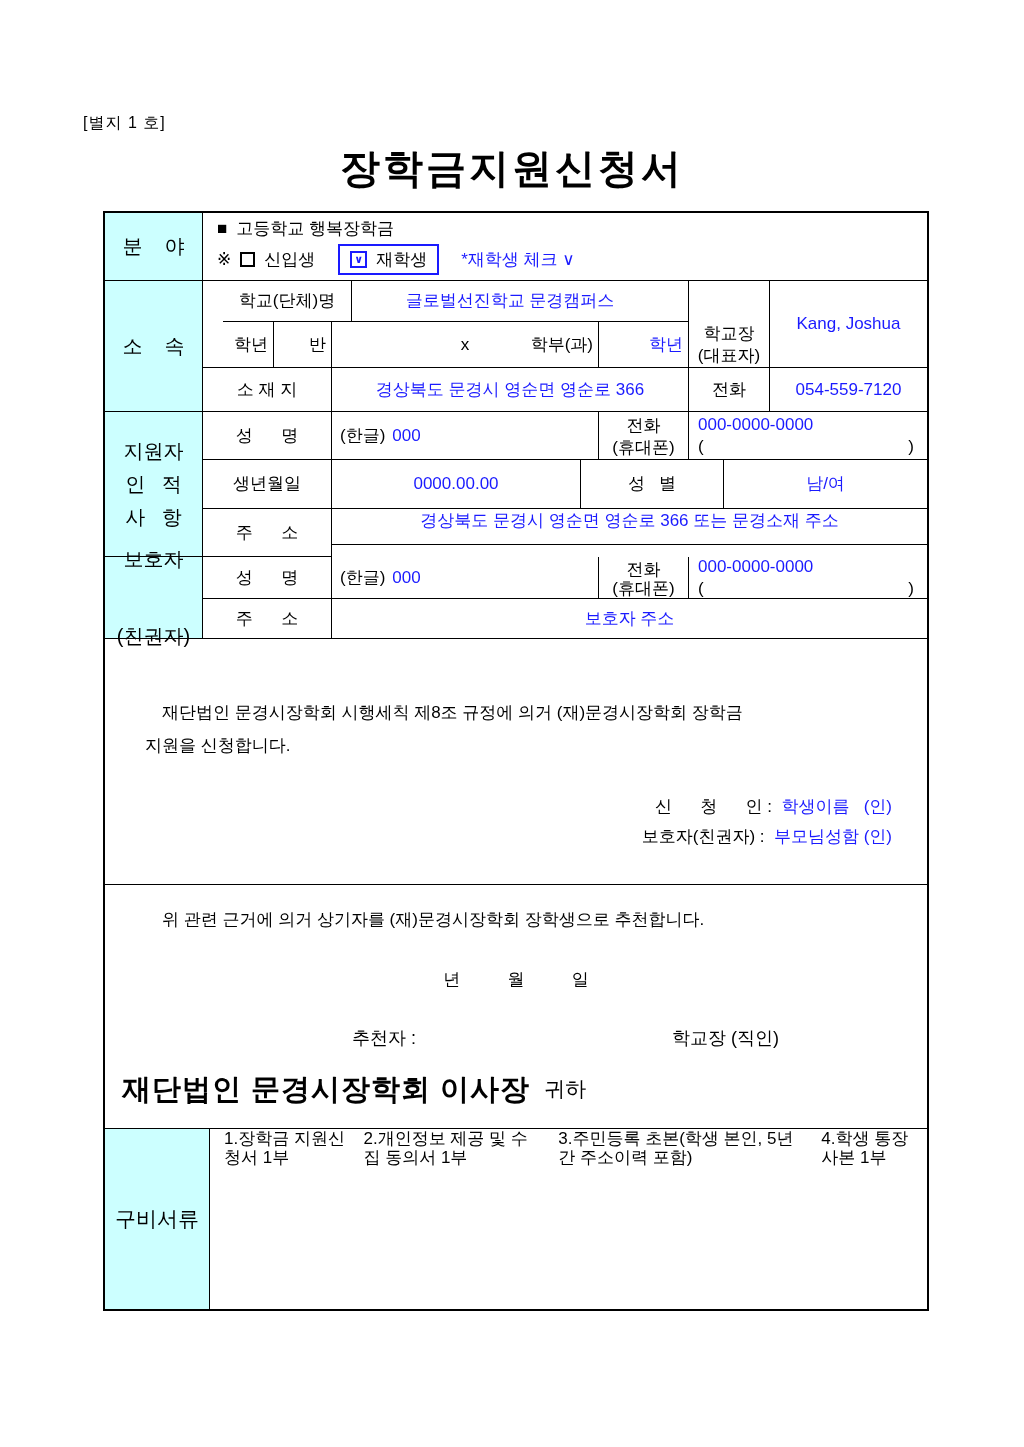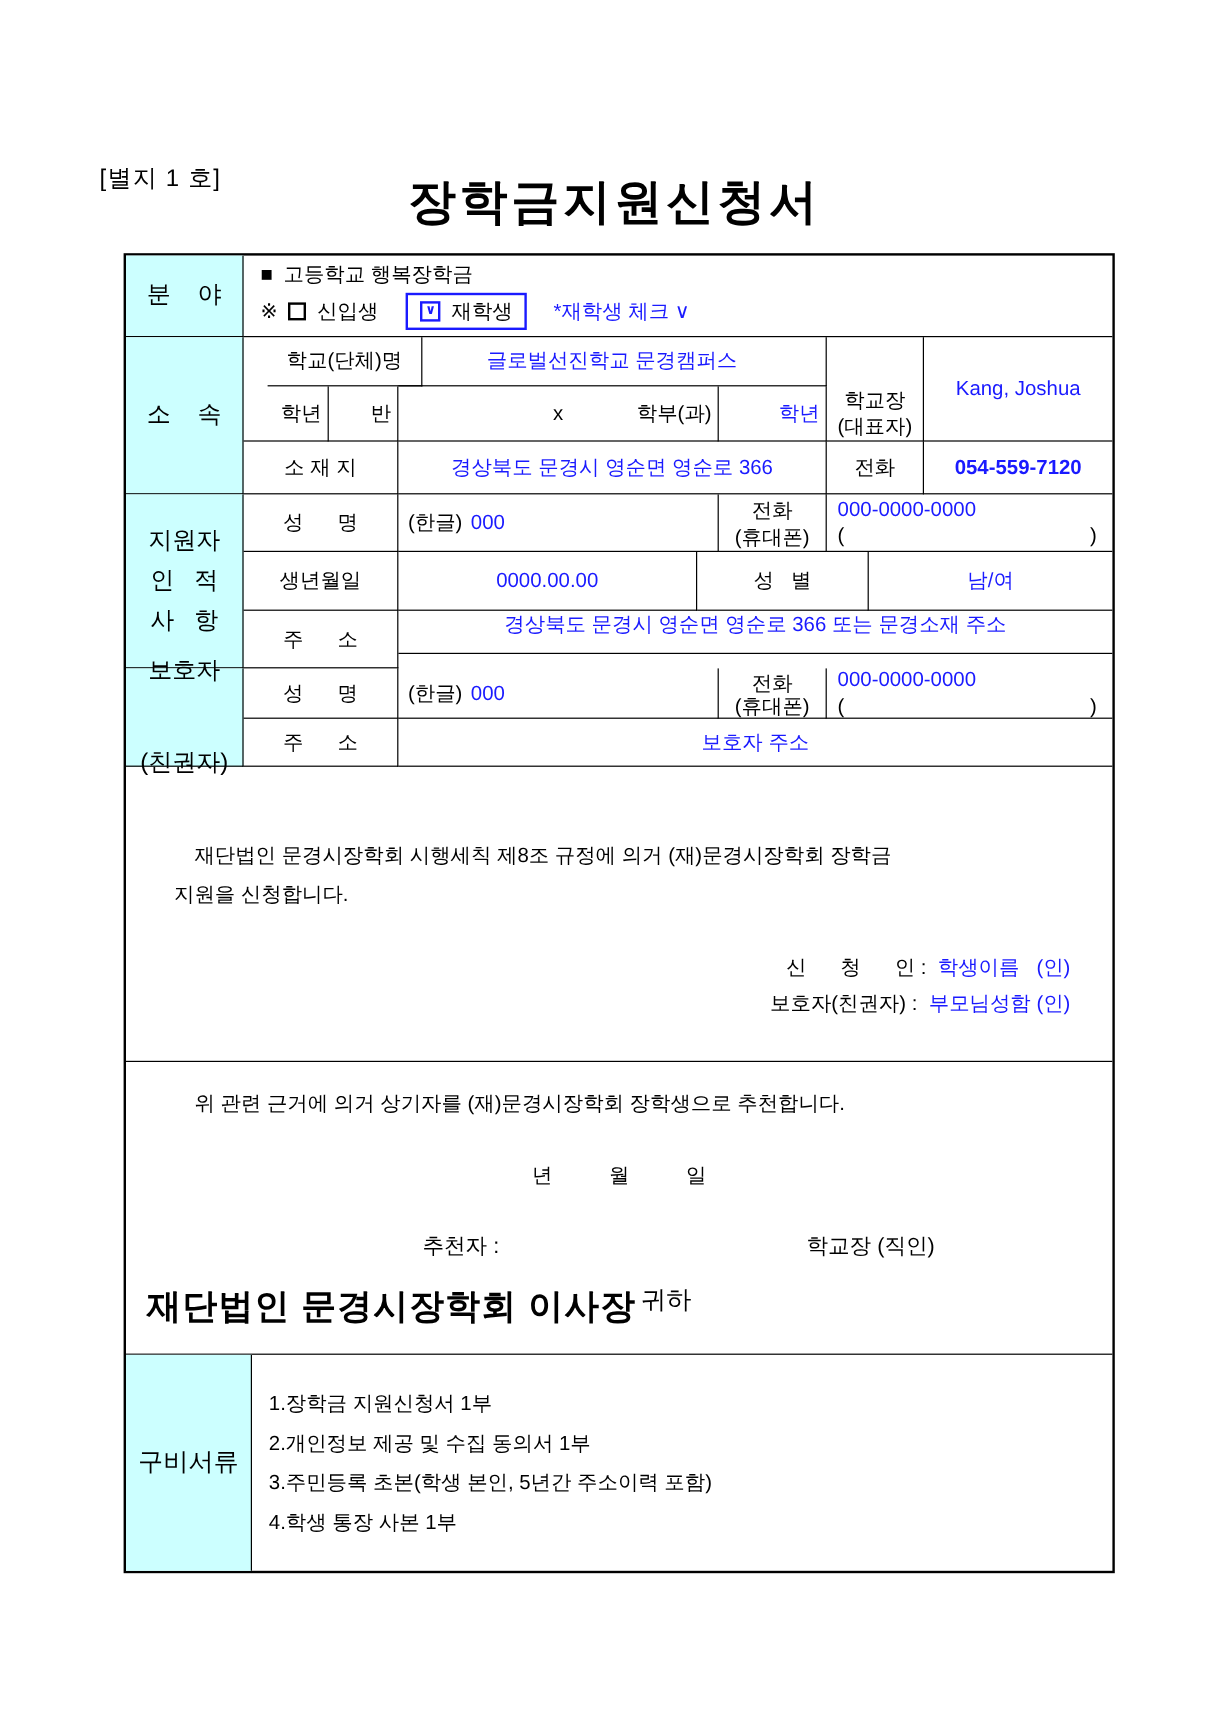--- a/index.html
+++ b/index.html
@@ -1,21 +1,21 @@
 <!DOCTYPE html>
 <html><head>
 <meta charset="utf-8">
 <style>
   html,body{margin:0;padding:0;background:#ffffff;}
   .page{
     position:relative;width:1024px;height:1447px;background:#ffffff;
     font-family:"Liberation Sans","DejaVu Sans",sans-serif;color:#000;
     overflow:hidden;
   }
-  .attachment{position:absolute;left:83px;top:135px;font-size:20px;letter-spacing:1px;}
+  .attachment{position:absolute;left:83px;top:113px;font-size:16px;letter-spacing:1px;}
   .title{position:absolute;left:0;right:0;top:141px;margin:0;text-align:center;
     font-size:40px;font-weight:700;letter-spacing:3px;}
   .form-table{position:absolute;left:103px;top:211px;width:822px;height:1096px;
     border:2px solid #000;box-sizing:content-box;}
   .cell{position:absolute;box-sizing:border-box;border-right:1px solid #000;border-bottom:1px solid #000;
     display:flex;align-items:center;justify-content:center;font-size:17px;line-height:1.25;}
   .no-r{border-right:none;}
   .no-b{border-bottom:none;}
   .hdr{background:#ccffff;font-size:20px;white-space:pre;flex-direction:column;}
   .hdr .hline{white-space:pre;line-height:33px;}
@@ -38,24 +38,24 @@
   .xcell{padding:0 5px;}
   .xcell .sp{flex:1;}
   .xcell .dep{flex:1;text-align:right;white-space:pre;}
   .phone-block{flex-direction:column;align-items:stretch;justify-content:center;
     padding:1px 9px;gap:1px;}
   .phone-block .p1{line-height:21px;}
   .phone-block .p2{display:flex;justify-content:space-between;line-height:21px;padding-right:4px;}
   .section{display:block;}
   .abs{position:absolute;white-space:pre;}
   .sig{display:flex;align-items:baseline;white-space:pre;}
-  .addressee{display:flex;align-items:flex-start;gap:4px;white-space:pre;}
+  .addressee{display:flex;align-items:center;gap:14px;white-space:pre;}
   .addr-main{font-size:29px;font-weight:600;letter-spacing:1px;}
   .addr-suf{font-size:21px;font-weight:400;}
-  .docs{flex-direction:column;align-items:flex-start;justify-content:center;
+  .docs{flex-direction:row;align-items:flex-start;justify-content:center;
     gap:14px;padding-left:14px;}
   .doc-item{line-height:19px;}
 </style>
 </head>
 <body>
 
 <div class="page">
 
   <div class="attachment">[별지 1 호]</div>
   <h1 class="title">장학금지원신청서</h1>
@@ -98,21 +98,21 @@
     <div class="cell xcell" style="left:227px;top:109px;width:267px;height:46px;">
       <span class="sp"></span>
       <span>x</span>
       <span class="dep">학부(과)</span>
     </div>
     <div class="cell blue c-right" style="left:494px;top:109px;width:90px;height:46px;">학년</div>
 
     <div class="cell pre" style="left:98px;top:155px;width:129px;height:44px;">소 재 지</div>
     <div class="cell blue" style="left:227px;top:155px;width:357px;height:44px;">경상북도 문경시 영순면 영순로 366</div>
     <div class="cell" style="left:584px;top:155px;width:81px;height:44px;">전화</div>
-    <div class="cell blue no-r" style="left:665px;top:155px;width:157px;height:44px;font-weight:bold;">054-559-7120</div>
+    <div class="cell blue no-r" style="left:665px;top:155px;width:157px;height:44px;">054-559-7120</div>
 
     <div class="cell hdr" style="left:0;top:199px;width:98px;height:145px;">
       <span class="hline">지원자</span>
       <span class="hline">인   적</span>
       <span class="hline">사   항</span>
     </div>
     <div class="cell pre" style="left:98px;top:199px;width:129px;height:48px;">성      명</div>
     <div class="cell c-left" style="left:227px;top:199px;width:267px;height:48px;gap:7px;">
       <span>(한글)</span>
       <span class="blue">000</span>

